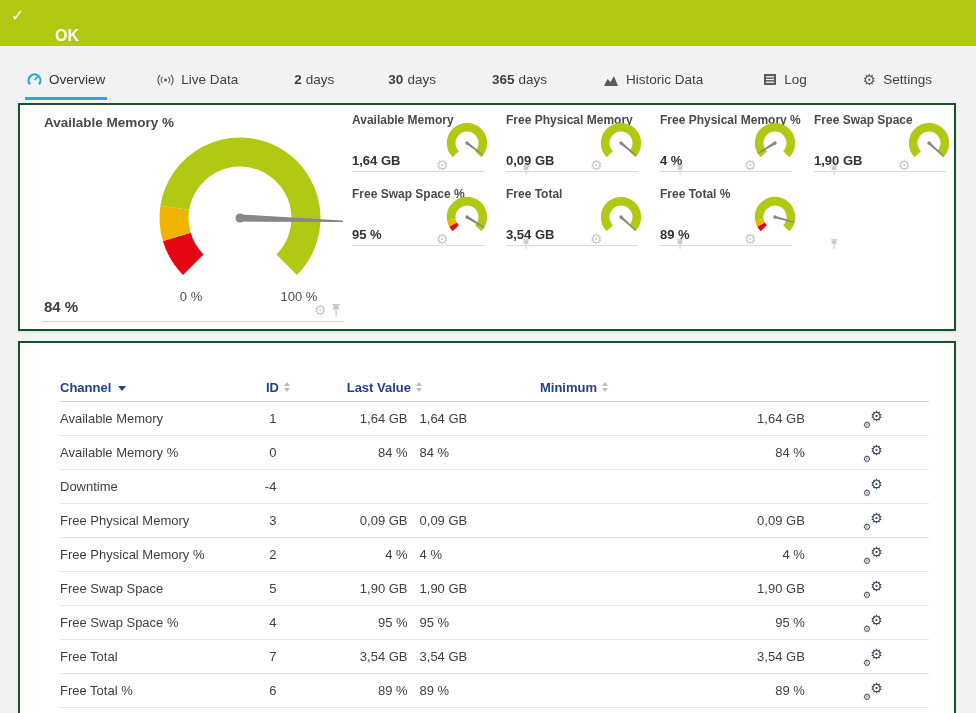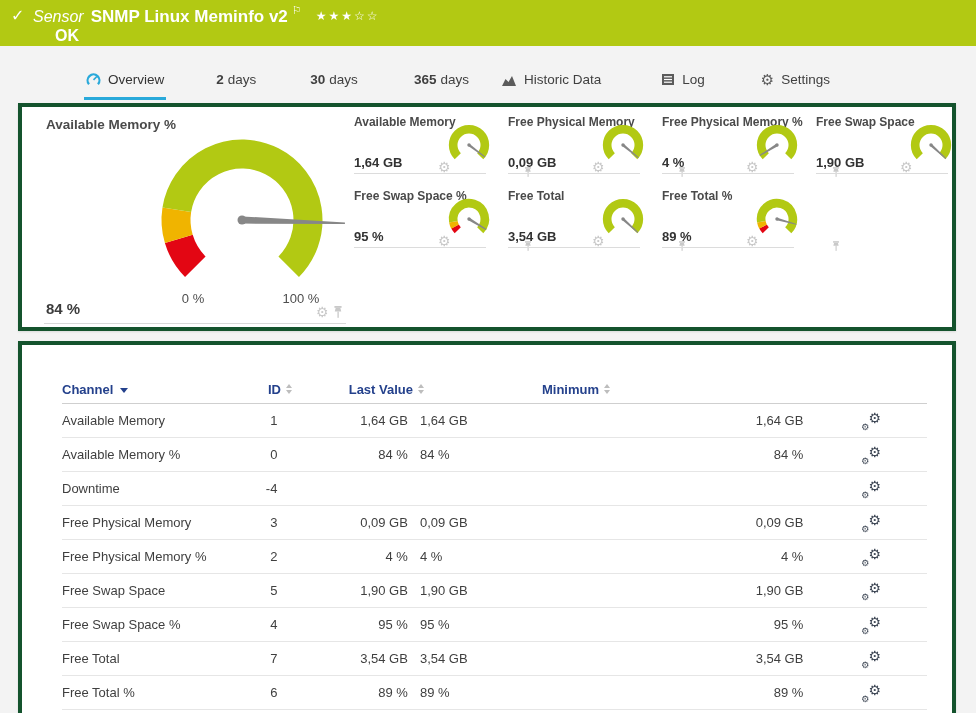--- a/index.html
+++ b/index.html
@@ -10,29 +10,29 @@
   .hdr{position:absolute;top:0;left:0;width:976px;height:46px;background:#b2c913;color:#fff;}
   .hdr .check{position:absolute;left:11px;top:6px;font-size:16px;font-weight:bold;}
   .hdr .line1{position:absolute;left:33px;top:4px;white-space:nowrap;}
   .hdr .kind{font-style:italic;font-size:16px;margin-right:7px;}
   .hdr .title{font-weight:bold;font-size:17px;}
   .hdr .flag{font-size:11px;vertical-align:8px;margin-left:4px;}
   .hdr .stars{font-size:12px;letter-spacing:2px;margin-left:14px;vertical-align:2px;}
   .hdr .status{position:absolute;left:55px;top:27px;font-size:16px;font-weight:bold;}
 
   
-  .tabs{position:absolute;top:62px;left:0;width:976px;height:38px;display:flex;align-items:stretch;padding-left:84px;box-sizing:border-box;}
+  .tabs{position:absolute;top:62px;left:0;width:976px;height:38px;display:flex;align-items:stretch;padding-left:25px;box-sizing:border-box;}
   .tab{display:flex;align-items:center;height:35px;padding:0 2px;font-size:13.5px;color:#404040;cursor:pointer;white-space:nowrap;}
   .tab .ticon{margin-right:7px;display:inline-flex;align-items:center;}
   .tab.active{border-bottom:3px solid #29a9da;color:#333;}
   .tab b{font-weight:bold;margin-right:4px;}
   .gear-glyph{font-size:15px;color:#5b5b5b;font-style:normal;}
 
   
-  .panel{position:absolute;left:18px;width:938px;background:#fff;border:4px solid #14532d;box-shadow:0 1px 2px rgba(0,0,0,.10);box-sizing:border-box;}
+  .panel{position:absolute;left:18px;width:938px;background:#fff;border:2px solid #14532d;box-shadow:0 1px 2px rgba(0,0,0,.10);box-sizing:border-box;}
   .panel1{top:103px;height:228px;}
   .panel2{top:341px;height:380px;}
 
   
   .mg-title{position:absolute;left:24px;top:10px;font-size:13.5px;font-weight:bold;color:#4a4a4a;}
   .mg-svg{position:absolute;left:110px;top:21px;}
   .mg-min{position:absolute;left:141px;top:184px;width:60px;text-align:center;font-size:13px;color:#4e4e4e;}
   .mg-max{position:absolute;left:248px;top:184px;width:62px;text-align:center;font-size:13px;color:#4e4e4e;}
   .mg-value{position:absolute;left:24px;top:193px;font-size:15px;font-weight:bold;color:#3c3c3c;}
   .mg-icons{position:absolute;left:294px;top:199px;display:flex;align-items:center;gap:4px;}
@@ -68,45 +68,52 @@
   .gears .g1{position:absolute;right:0;top:-1px;font-size:14px;font-style:normal;}
   .gears .g2{position:absolute;left:0;bottom:-1px;font-size:9px;font-style:normal;}
 </style>
 </head>
 <body>
 
 <div class="page">
 
   <div class="hdr">
     <span class="check">✓</span>
-    <div class="line1">
-      <span class="kind">Sensor</span><span class="title">SNMP Linux Meminfo v2</span><span class="flag">⚐</span><span class="stars">★★★☆☆</span>
-    </div>
     <div class="status">OK</div>
   </div>
 
   <div class="tabs">
     <div class="tab active" style="margin-right:48px">
       <span class="ticon">
         <svg width="15" height="15" viewBox="0 0 16 16">
             <path d="M3.2 13 A6.3 6.3 0 1 1 12.8 13" fill="none" stroke="#29a9da" stroke-width="2.4"></path>
             <line x1="8" y1="8.4" x2="11.6" y2="4.8" stroke="#29a9da" stroke-width="1.8"></line>
           </svg>
       </span>
       <span>Overview</span>
     </div>
+    <div class="tab" style="margin-right:52px">
+      <span class="ticon">
+        <svg width="17" height="14" viewBox="0 0 18 14">
+            <circle cx="9" cy="7" r="1.6" fill="#5b5b5b"></circle>
+            <path d="M5.8 3.8 a4.6 4.6 0 0 0 0 6.4 M3.2 1.6 a7.8 7.8 0 0 0 0 10.8" fill="none" stroke="#5b5b5b" stroke-width="1.3"></path>
+            <path d="M12.2 3.8 a4.6 4.6 0 0 1 0 6.4 M14.8 1.6 a7.8 7.8 0 0 1 0 10.8" fill="none" stroke="#5b5b5b" stroke-width="1.3"></path>
+          </svg>
+      </span>
+      <span>Live Data</span>
+    </div>
     <div class="tab" style="margin-right:50px">
       <b>2</b>
       <span>days</span>
     </div>
     <div class="tab" style="margin-right:52px">
       <b>30</b>
       <span>days</span>
     </div>
-    <div class="tab" style="margin-right:28px">
+    <div class="tab" style="margin-right:52px">
       <b>365</b>
       <span>days</span>
     </div>
     <div class="tab" style="margin-right:56px">
       <span class="ticon">
         <svg width="16" height="14" viewBox="0 0 16 14">
             <polygon points="1,13 4.5,6 7.5,9 11,3 15,13" fill="#5b5b5b"></polygon>
           </svg>
       </span>
       <span>Historic Data</span>

